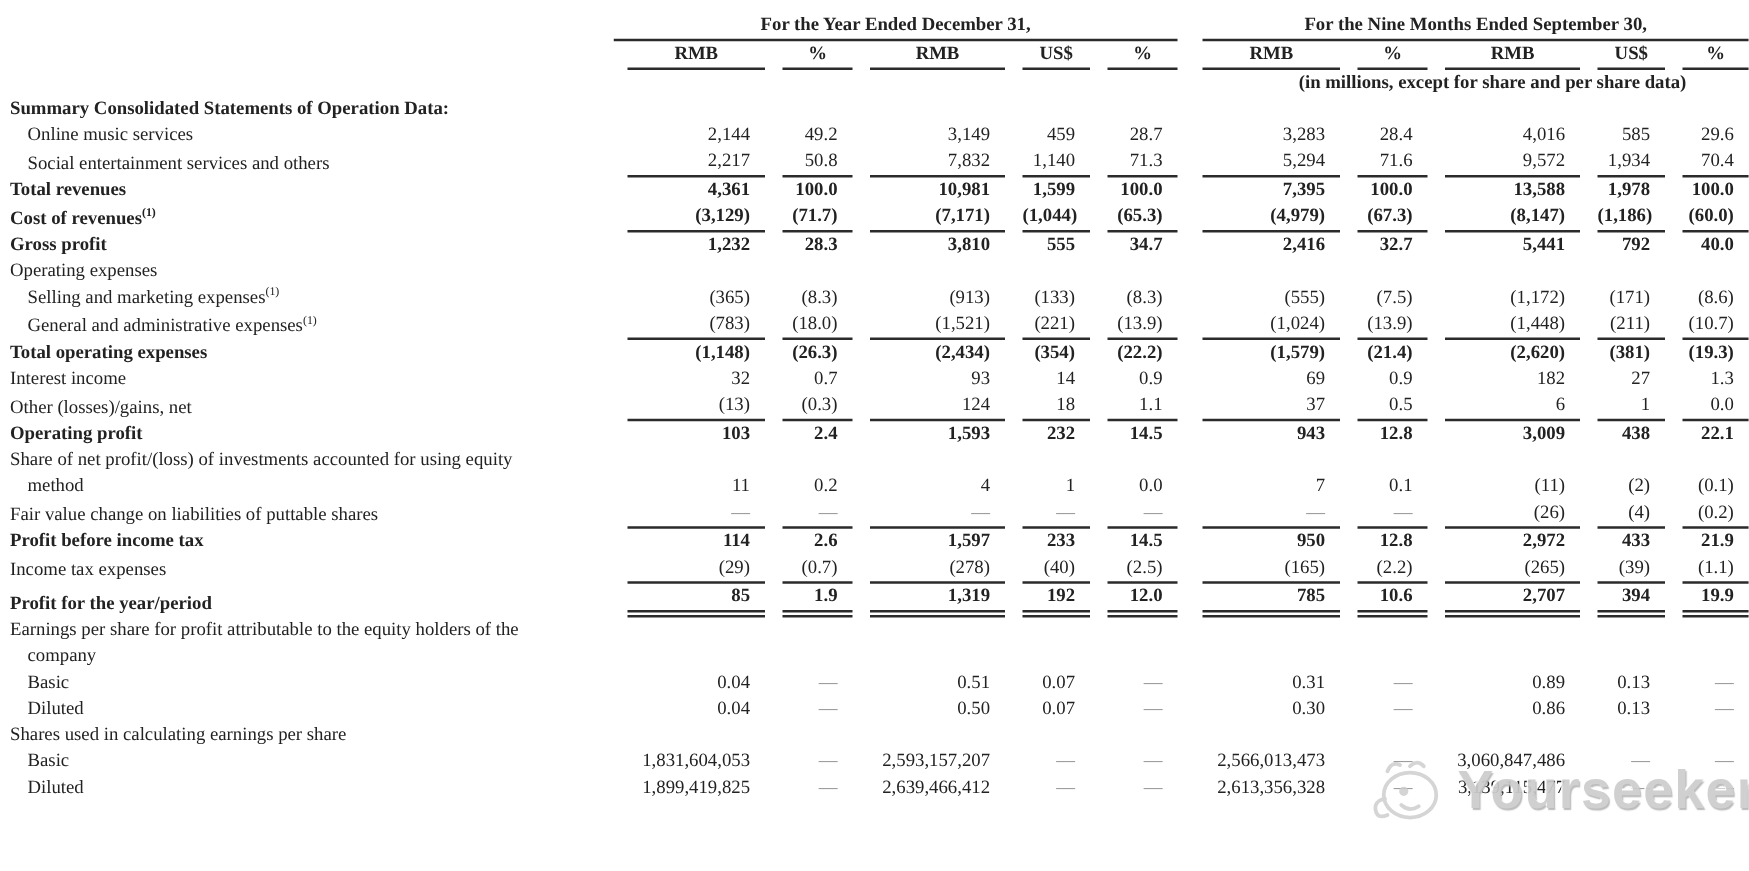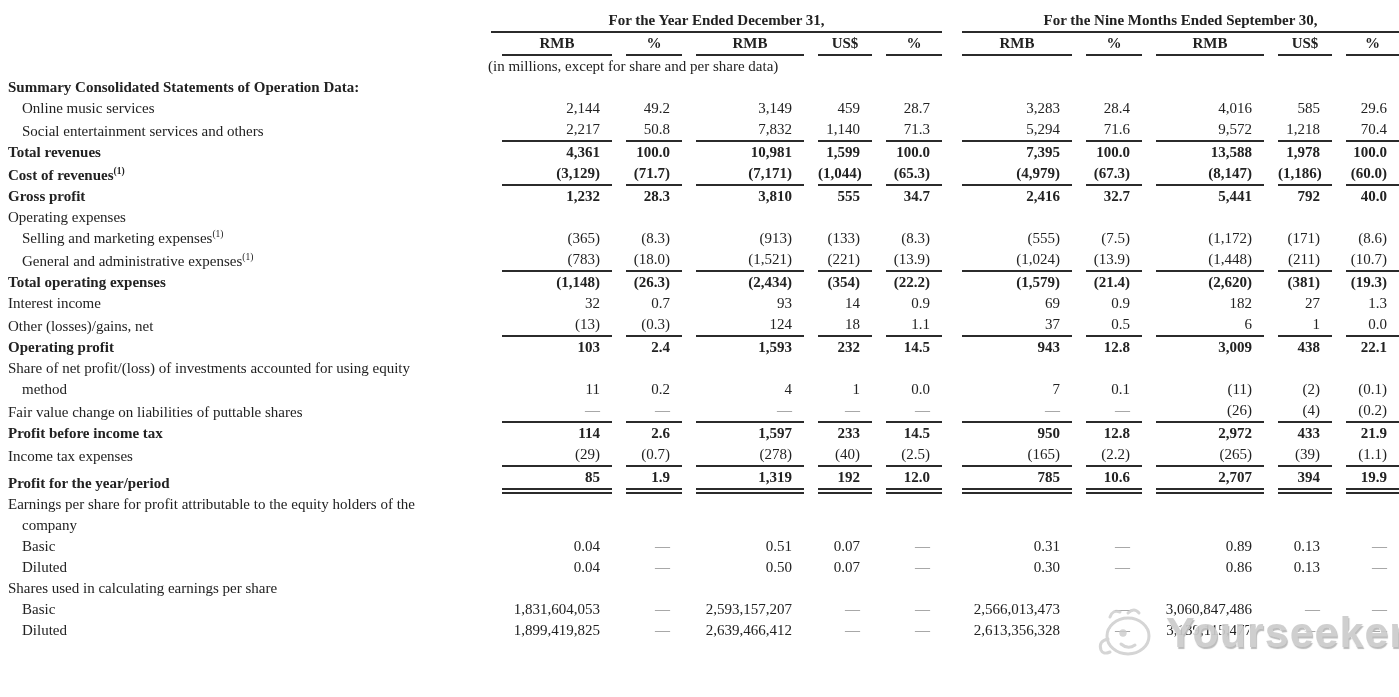--- a/index.html
+++ b/index.html
@@ -22,21 +22,21 @@
 
   .u .cv  { border-bottom:2px solid #2b2b2b; }
   .uu .cv { border-bottom:6px double #2b2b2b; }
   .dash { color:#8c8c8c; }
 
   
   .hc { text-align:center; font-weight:bold; }
   .hc .cv { margin-left:14px;text-align:center; }
   .hc.wide .cv { margin-left:3px; }
   .hc.g2 .cv { margin-left:20px; }
-  .units { text-align:left; font-weight:normal; }
+  .units { text-align:right; font-weight:bold; }
   .units .cv { margin-right:50px; }
 
   
   .watermark {
     position:absolute; left:1088px; top:598px; height:68px;
     display:flex; align-items:center; gap:6px;
     font-family:"Liberation Sans","DejaVu Sans",sans-serif;
     font-weight:bold; font-size:43px; letter-spacing:1px;
     color:#cccccc; opacity:0.92;
     text-shadow:-1px -1px 0 #ffffff, 1px 2px 1px #b5b5b5;
@@ -168,21 +168,21 @@
         <td class="num g2 u">
           <div class="cv">5,294</div>
         </td>
         <td class="num u">
           <div class="cv">71.6</div>
         </td>
         <td class="num u">
           <div class="cv">9,572</div>
         </td>
         <td class="num u">
-          <div class="cv">1,218</div>
+          <div class="cv">1,934</div>
         </td>
         <td class="num u">
           <div class="cv">70.4</div>
         </td>
       </tr>
       <tr class="b">
         <td class="label-cell"><span>Total revenues</span></td>
         <td class="num">
           <div class="cv">4,361</div>
         </td>

